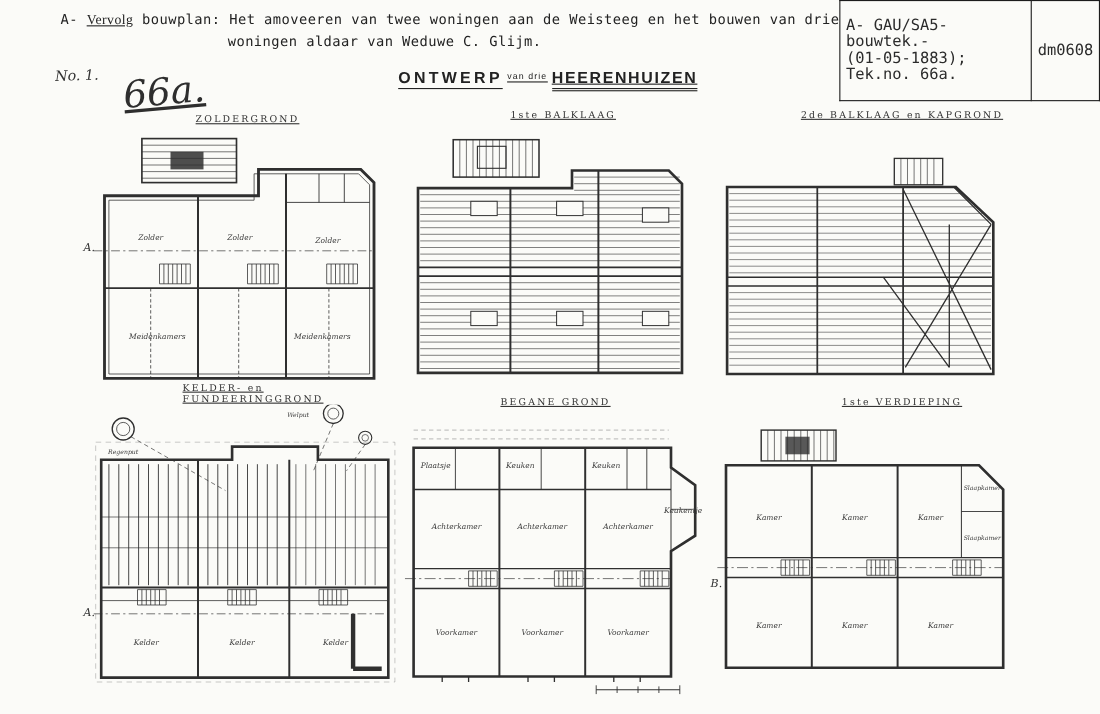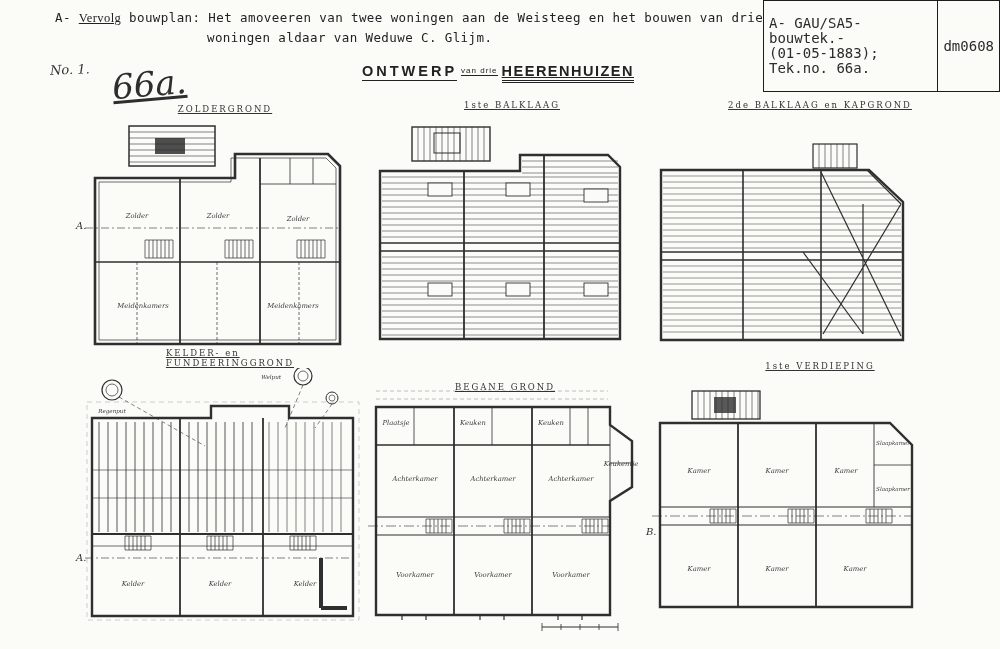--- a/index.html
+++ b/index.html
@@ -118,21 +118,21 @@
     <span class="big">ONTWERP</span><span class="small">van drie</span><span class="big2">HEERENHUIZEN</span>
   </div>
 
   <div class="plan-label" style="left:225px;top:104px;">ZOLDERGROND</div>
   <div class="plan-label" style="left:500px;top:100px;margin-left:12px;">1ste BALKLAAG</div>
   <div class="plan-label" style="left:820px;top:100px;">2de BALKLAAG en KAPGROND</div>
   <div class="plan-label" style="left:230px;top:348px;">
     <div>KELDER- en</div>
     <div>FUNDEERINGGROND</div>
   </div>
-  <div class="plan-label" style="left:505px;top:361px;margin-top:21px;">BEGANE GROND</div>
+  <div class="plan-label" style="left:505px;top:361px;">BEGANE GROND</div>
   <div class="plan-label" style="left:820px;top:361px;">1ste VERDIEPING</div>
 
   <div class="marker" style="left:76px;top:220px;">A.</div>
   <div class="marker" style="left:76px;top:552px;">A.</div>
   <div class="marker" style="left:646px;top:526px;">B.</div>
 
   <svg class="plan-drawing" style="left:85px;top:122px;" width="265" height="225" viewBox="0 0 265 225">
     <g stroke="#2f2f2f" fill="none">
       <rect x="44" y="4" width="86" height="40" stroke-width="1.5"></rect>
       <path d="M44 10H130 M44 16H130 M44 22H130 M44 28H130 M44 34H130 M44 40H130" stroke-width="0.6"></path>

